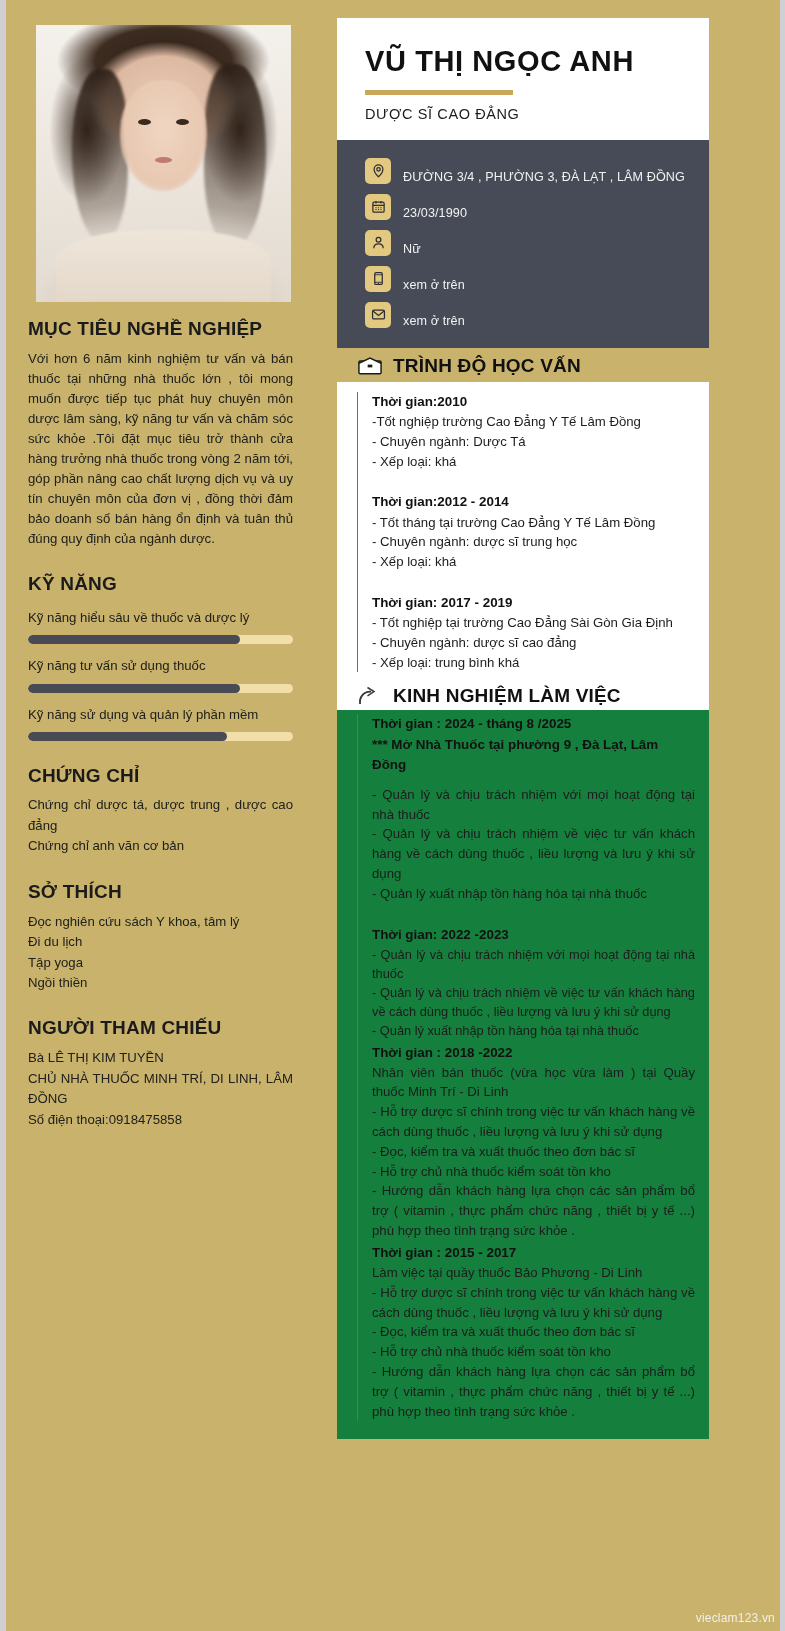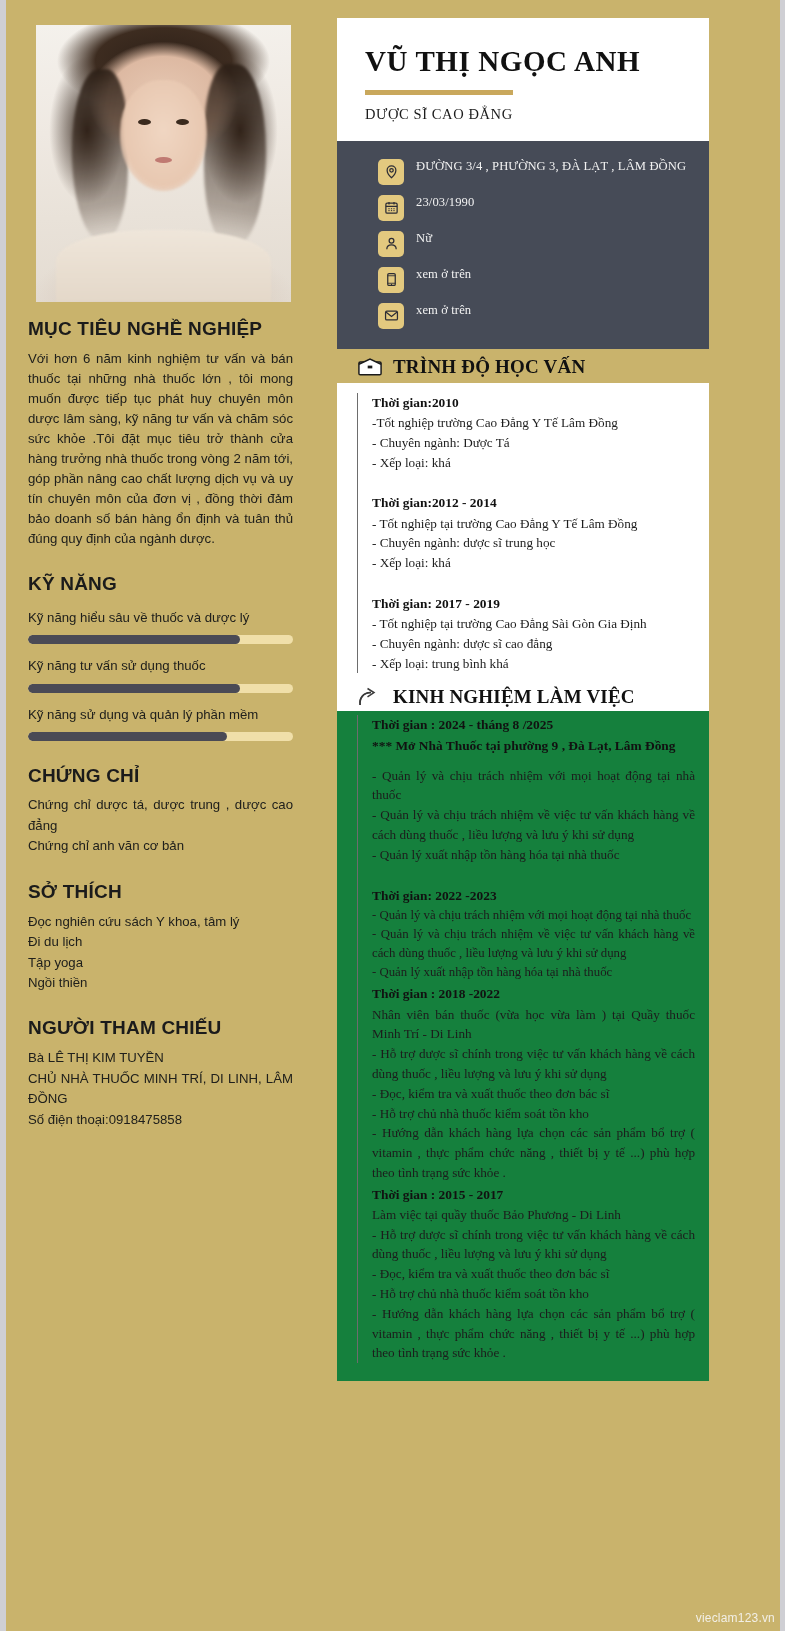--- a/index.html
+++ b/index.html
@@ -131,21 +131,20 @@
   .bar-fill {
     height: 100%;
     background: #4a4a55;
     border-radius: 5px;
   }
 
   
   #right-col {
     position: absolute; left: 337px; top: 0;
     width: 372px;
-    font-family: Liberation Serif, serif;
   }
   #name-block {
     background: #ffffff;
     padding: 28px 0 18px 28px;
     margin-top: 18px;
   }
   #full-name {
     font-size: 29px; font-weight: bold; color: #111;
     letter-spacing: .6px; line-height: 1.1;
   }
@@ -154,23 +153,22 @@
     margin: 12px 0 11px 0;
   }
   #job-title {
     font-size: 14.5px; color: #1c1c1c; letter-spacing: .6px;
   }
   #contact-block {
     background: #464b57;
     padding: 18px 0 20px 28px;
   }
   .contact-row {
-    display: flex; align-items: flex-start;
+    display: flex; align-items: flex-end;
     margin-bottom: 10px;
-    margin-left: 13px;
   }
   .contact-row:last-child { margin-bottom: 0; }
   .c-icon {
     width: 26px; height: 26px;
     background: #e3c97f;
     border-radius: 5px;
     display: flex; align-items: center; justify-content: center;
     margin-right: 12px;
     flex: 0 0 26px;
   }
@@ -374,21 +372,21 @@
 
     <div class="sec-body">
       <div class="tl">
 
         <div class="entry-title first">Thời gian:2010</div>
         <div class="entry-line">-Tốt nghiệp trường Cao Đẳng Y Tế Lâm Đồng</div>
         <div class="entry-line">- Chuyên ngành: Dược Tá</div>
         <div class="entry-line">- Xếp loại: khá</div>
 
         <div class="entry-title">Thời gian:2012 - 2014</div>
-        <div class="entry-line">- Tốt nghiệp tại trường Cao Đẳng Y Tế Lâm Đồng</div>
+        <div class="entry-line">- Tốt tháng tại trường Cao Đẳng Y Tế Lâm Đồng</div>
         <div class="entry-line">- Chuyên ngành: dược sĩ trung học</div>
         <div class="entry-line">- Xếp loại: khá</div>
 
         <div class="entry-title">Thời gian: 2017 - 2019</div>
         <div class="entry-line">- Tốt nghiệp tại trường Cao Đẳng Sài Gòn Gia Định</div>
         <div class="entry-line">- Chuyên ngành: dược sĩ cao đẳng</div>
         <div class="entry-line">- Xếp loại: trung bình khá</div>
 
       </div>
     </div>

